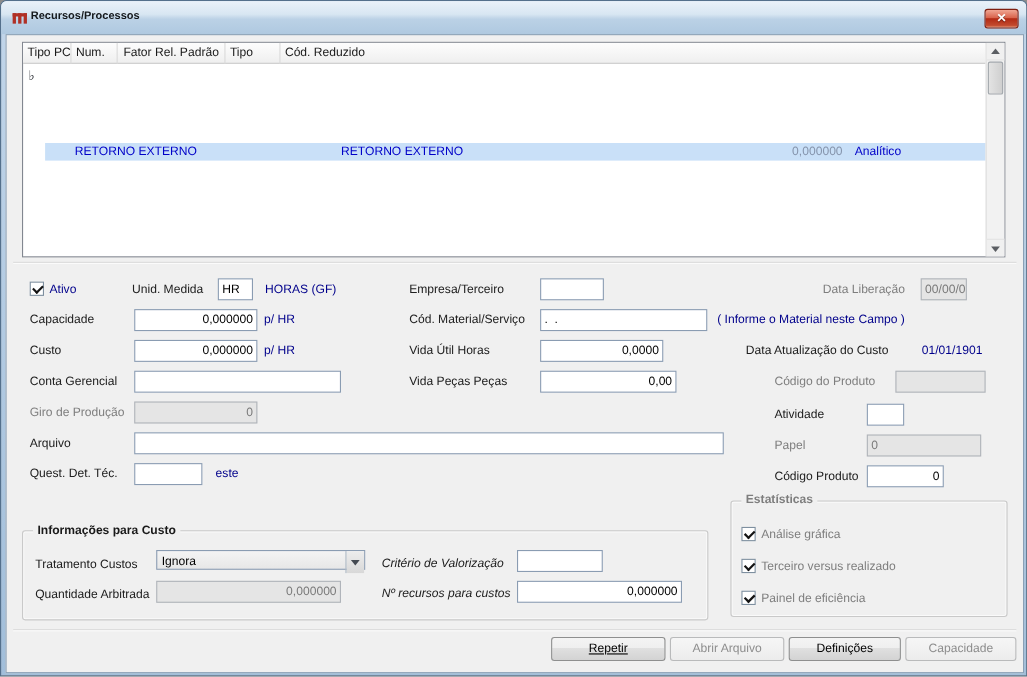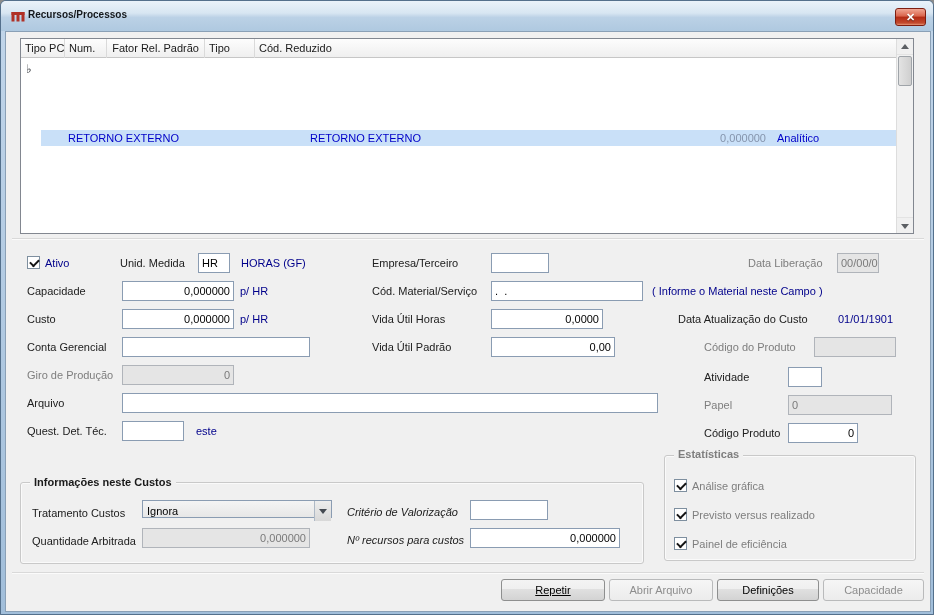--- a/index.html
+++ b/index.html
@@ -181,21 +181,21 @@
     <span class="lbl" style="left:21px; top:281px">Custo</span>
     <span class="input right" style="left:116px; top:277px; width:112px">0,000000</span>
     <span class="lbl navy" style="left:234px; top:281px">p/ HR</span>
     <span class="lbl" style="left:366px; top:281px">Vida Útil Horas</span>
     <span class="input right" style="left:485px; top:277px; width:112px">0,0000</span>
     <span class="lbl" style="left:672px; top:281px">Data Atualização do Custo</span>
     <span class="lbl navy" style="left:832px; top:281px">01/01/1901</span>
 
     <span class="lbl" style="left:21px; top:309px">Conta Gerencial</span>
     <span class="input" style="left:116px; top:305px; width:188px"></span>
-    <span class="lbl" style="left:366px; top:309px">Vida Útil Padrão</span>
+    <span class="lbl" style="left:366px; top:309px">Vida Peças Peças</span>
     <span class="input right" style="left:485px; top:305px; width:124px">0,00</span>
     <span class="lbl grayed" style="left:698px; top:309px">Código do Produto</span>
     <span class="input disabled" style="left:808px; top:305px; width:82px"></span>
 
     <span class="lbl grayed" style="left:21px; top:337px">Giro de Produção</span>
     <span class="input disabled right" style="left:116px; top:333px; width:112px">0</span>
     <span class="lbl" style="left:698px; top:339px">Atividade</span>
     <span class="input" style="left:782px; top:335px; width:34px"></span>
 
     <span class="lbl" style="left:21px; top:365px">Arquivo</span>
@@ -203,21 +203,21 @@
     <span class="lbl grayed" style="left:698px; top:367px">Papel</span>
     <span class="input disabled" style="left:782px; top:363px; width:104px">0</span>
 
     <span class="lbl" style="left:21px; top:393px">Quest. Det. Téc.</span>
     <span class="input" style="left:116px; top:389px; width:62px"></span>
     <span class="lbl navy" style="left:190px; top:393px">este</span>
     <span class="lbl" style="left:698px; top:395px">Código Produto</span>
     <span class="input right" style="left:782px; top:391px; width:70px">0</span>
 
     <div class="groupbox" style="left:14px; top:450px; width:624px; height:82px"></div>
-    <span class="group-title bold" style="left:24px; top:444px">Informações neste Custos</span>
+    <span class="group-title bold" style="left:24px; top:444px">Informações para Custo</span>
 
     <span class="lbl" style="left:26px; top:475px">Tratamento Custos</span>
     <div class="combo" style="left:136px; top:468px; width:190px">
       <span>Ignora</span>
       <span class="combo-btn">
           <span class="combo-tri"></span>
         </span>
     </div>
     <span class="lbl italic" style="left:341px; top:474px">Critério de Valorização</span>
     <span class="input" style="left:464px; top:468px; width:78px"></span>
@@ -226,21 +226,21 @@
     <span class="input disabled right" style="left:136px; top:496px; width:168px">0,000000</span>
     <span class="lbl italic" style="left:341px; top:502px">Nº recursos para custos</span>
     <span class="input right" style="left:464px; top:496px; width:150px">0,000000</span>
 
     <div class="groupbox" style="left:658px; top:423px; width:252px; height:106px"></div>
     <span class="group-title bold grayed" style="left:668px; top:416px">Estatísticas</span>
 
     <span class="checkbox checked" style="left:668px; top:447px"></span>
     <span class="lbl grayed" style="left:686px; top:448px">Análise gráfica</span>
     <span class="checkbox checked" style="left:668px; top:476px"></span>
-    <span class="lbl grayed" style="left:686px; top:477px">Previsto versus realizado</span>
+    <span class="lbl grayed" style="left:686px; top:477px">Terceiro versus realizado</span>
     <span class="checkbox checked" style="left:668px; top:505px"></span>
     <span class="lbl grayed" style="left:686px; top:506px">Painel de eficiência</span>
 
     <div class="divider" style="left:6px; top:540px; width:912px"></div>
 
     <div class="btn underline" style="left:495px; top:547px; width:104px">Repetir</div>
     <div class="btn disabled" style="left:603px; top:547px; width:104px">Abrir Arquivo</div>
     <div class="btn" style="left:711px; top:547px; width:102px">Definições</div>
     <div class="btn disabled" style="left:817px; top:547px; width:101px">Capacidade</div>
 

